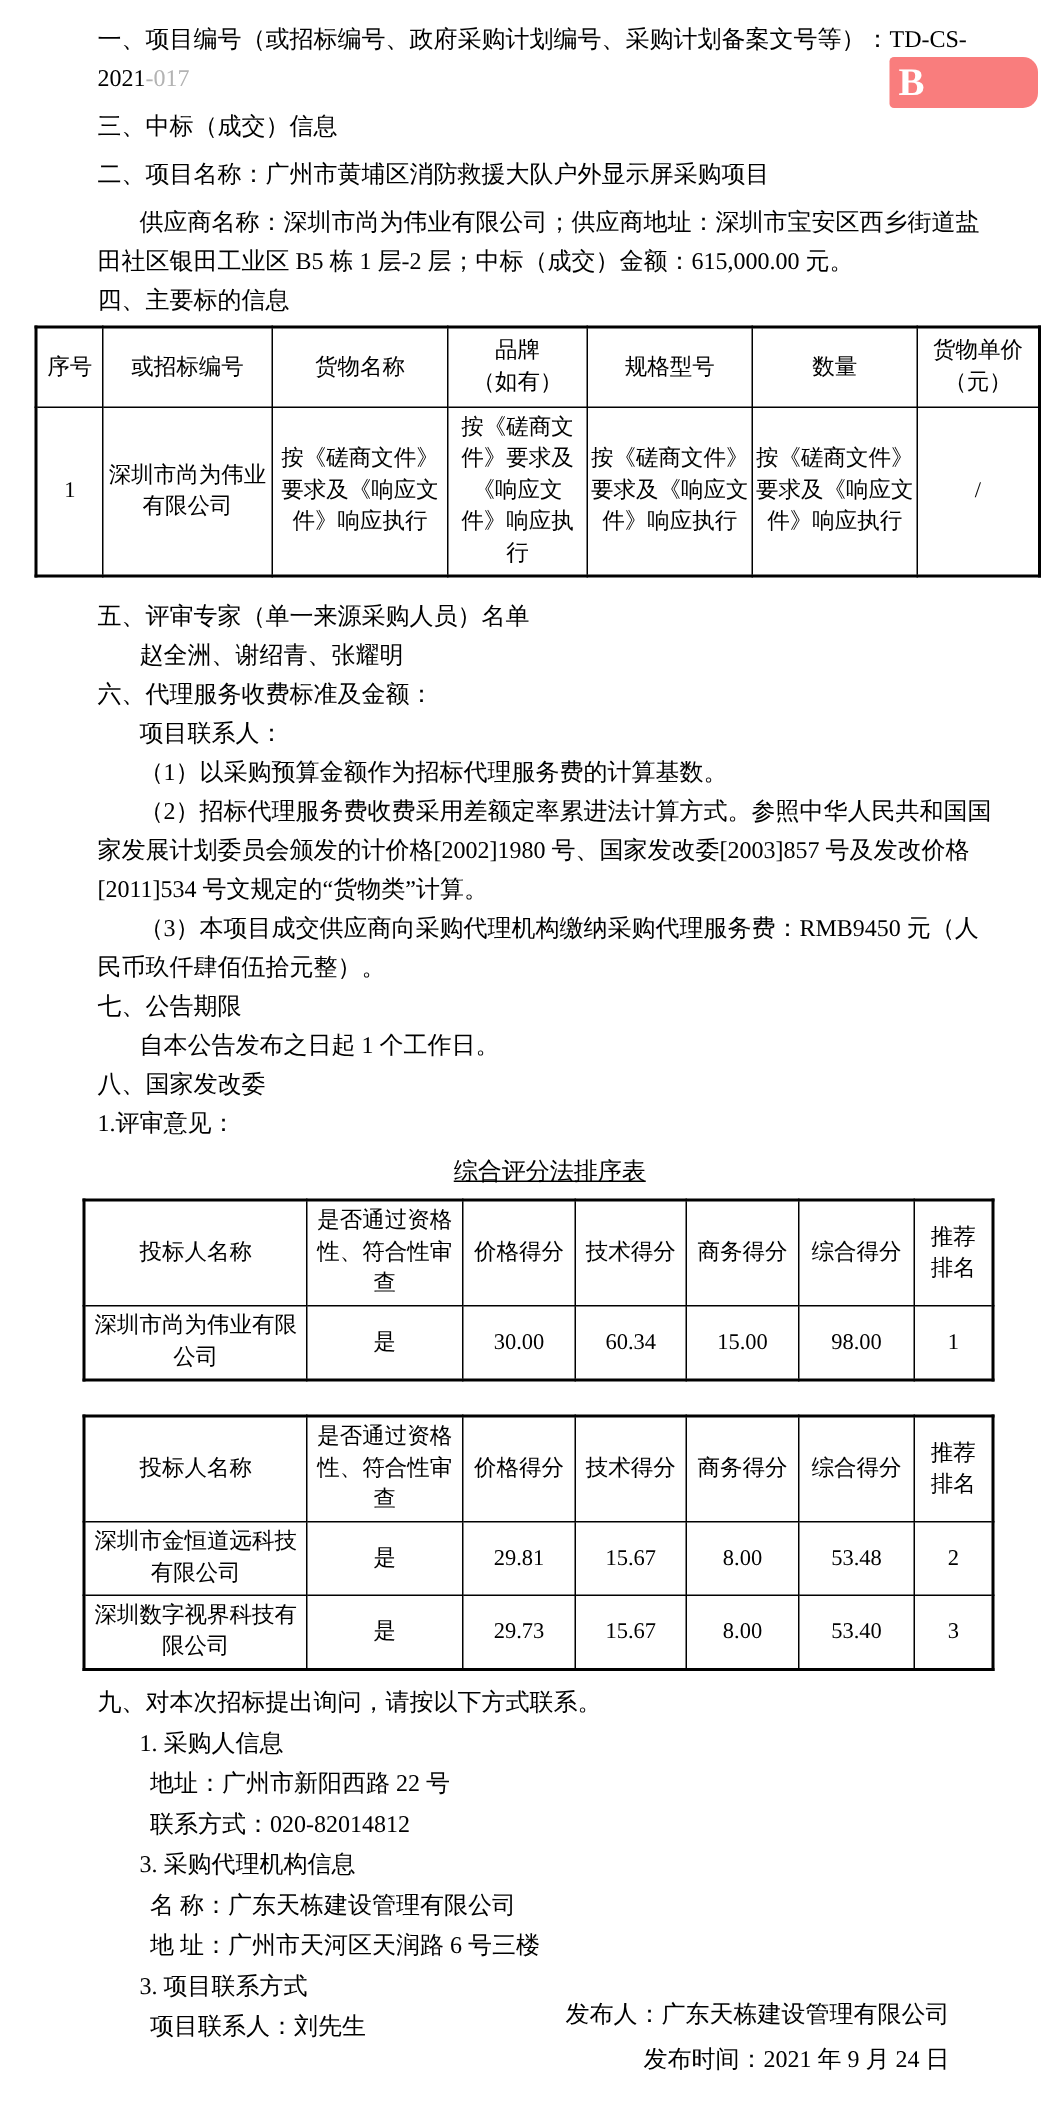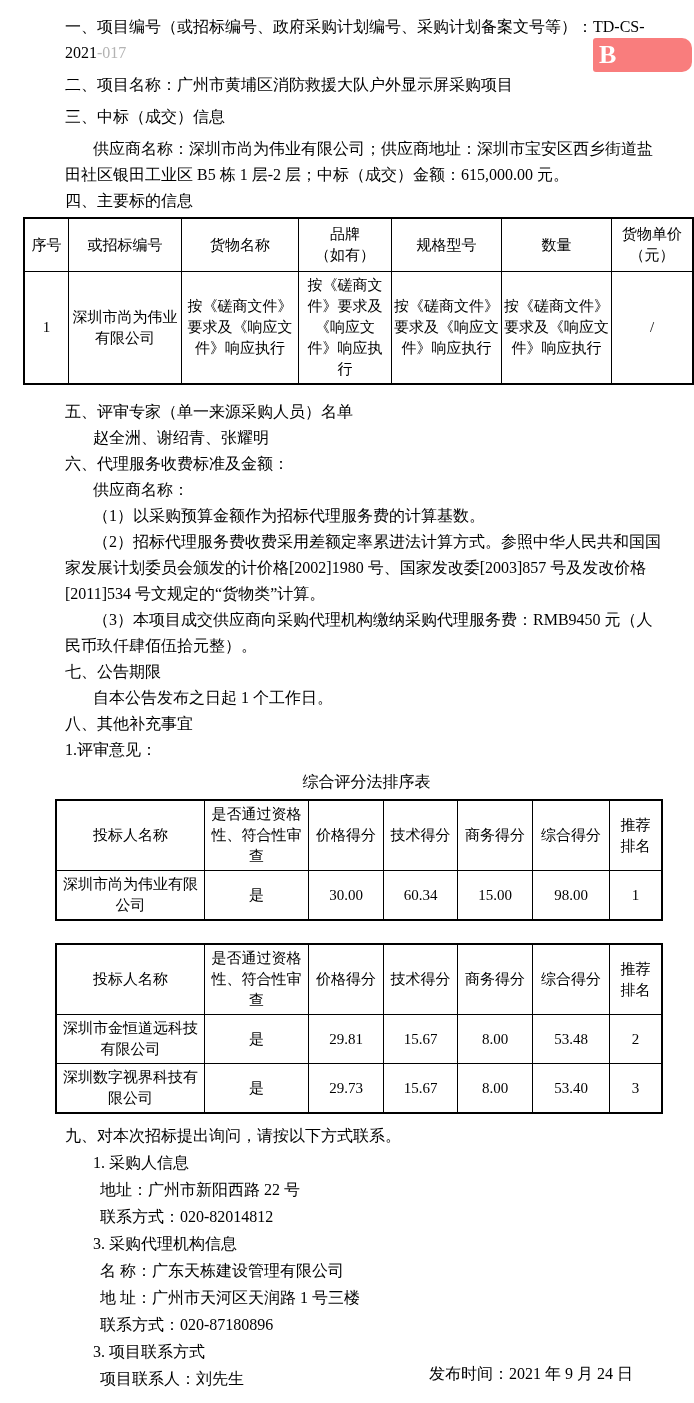--- a/index.html
+++ b/index.html
@@ -38,42 +38,42 @@
   .tbl-main .c3{width:88px}.tbl-main .c4{width:105px}.tbl-main .c5{width:105px}
   .tbl-main .c6{width:76px}
 
   .tbl-score{width:579px;margin-left:-10px;}
   .tbl-score th{height:46px;}
   .tbl-score td{height:38px;}
   .tbl-score .c0{width:143px}.tbl-score .c1{width:99px}.tbl-score .c2{width:70px}
   .tbl-score .c3{width:69px}.tbl-score .c4{width:70px}.tbl-score .c5{width:72px}
   .tbl-score .c6{width:47px}
 
-  .tbl-title{text-align:center;margin-top:6px;margin-bottom:4px;}
+  .tbl-title{text-align:center;margin-top:6px;margin-bottom:4px;text-decoration:underline;}
   .mt14{margin-top:14px;}
   .mt8{margin-top:8px;}
   .mt22{margin-top:22px;}
   .contact p{line-height:27px;}
   .footer{position:absolute;right:61px;bottom:14px;text-align:right;}
   .footer p{line-height:30px;}
 </style>
 </head>
 <body>
 
 <div class="badge">
   <span>B</span>
 </div>
 
 <div class="doc">
 
   <p class="mb6"><span>一、项目编号（或招标编号、政府采购计划编号、采购计划备案文号等）：TD-CS-2021</span><span class="muted">-017</span></p>
 
+  <p class="mb6">三、中标（成交）信息</p>
+
   <p class="mb6">二、项目名称：广州市黄埔区消防救援大队户外显示屏采购项目</p>
-
-  <p class="mb6">三、中标（成交）信息</p>
 
   <p class="indent">供应商名称：深圳市尚为伟业有限公司；供应商地址：深圳市宝安区西乡街道盐田社区银田工业区 B5 栋 1 层-2 层；中标（成交）金额：615,000.00 元。</p>
 
   <p>四、主要标的信息</p>
 
   <table class="tbl-main">
       <thead>
         <tr>
           <th class="c0">序号</th>
           <th class="c1">或招标编号</th>
@@ -96,29 +96,29 @@
           <td class="c5">按《磋商文件》要求及《响应文件》响应执行</td>
           <td class="c6">/</td>
         </tr>
       </tbody>
     </table>
 
   <p class="mt14">五、评审专家（单一来源采购人员）名单</p>
   <p class="indent">赵全洲、谢绍青、张耀明</p>
 
   <p>六、代理服务收费标准及金额：</p>
-  <p class="indent">供应商名称：</p>
+  <p class="indent">项目联系人：</p>
   <p class="indent">（1）以采购预算金额作为招标代理服务费的计算基数。</p>
   <p class="indent">（2）招标代理服务费收费采用差额定率累进法计算方式。参照中华人民共和国国家发展计划委员会颁发的计价格[2002]1980 号、国家发改委[2003]857 号及发改价格[2011]534 号文规定的“货物类”计算。</p>
   <p class="indent">（3）本项目成交供应商向采购代理机构缴纳采购代理服务费：RMB9450 元（人民币玖仟肆佰伍拾元整）。</p>
 
   <p>七、公告期限</p>
   <p class="indent">自本公告发布之日起 1 个工作日。</p>
 
-  <p>八、其他补充事宜</p>
+  <p>八、国家发改委</p>
   <p>1.评审意见：</p>
 
   <p class="tbl-title">综合评分法排序表</p>
 
   <table class="tbl-score">
       <thead>
         <tr>
           <th class="c0">投标人名称</th>
           <th class="c1">是否通过资格性、符合性审查</th>
           <th class="c2">价格得分</th>
@@ -177,24 +177,24 @@
       </tbody>
     </table>
 
   <div class="contact">
     <p class="mt8">九、对本次招标提出询问，请按以下方式联系。</p>
     <p class="indent">1. 采购人信息</p>
     <p class="indent2">地址：广州市新阳西路 22 号</p>
     <p class="indent2">联系方式：020-82014812</p>
     <p class="indent">3. 采购代理机构信息</p>
     <p class="indent2">名 称：广东天栋建设管理有限公司</p>
-    <p class="indent2">地 址：广州市天河区天润路 1 号三楼</p>
-    <p class="indent2">联系方式：020-87180896</p>
+    <p class="indent2">地 址：广州市天河区天润路 6 号三楼</p>
     <p class="indent">3. 项目联系方式</p>
     <p class="indent2">项目联系人：刘先生</p>
 
   </div>
 
 </div>
 
 <div class="footer">
+  <p>发布人：广东天栋建设管理有限公司</p>
   <p>发布时间：2021 年 9 月 24 日</p>
 </div>
 
 </body></html>

